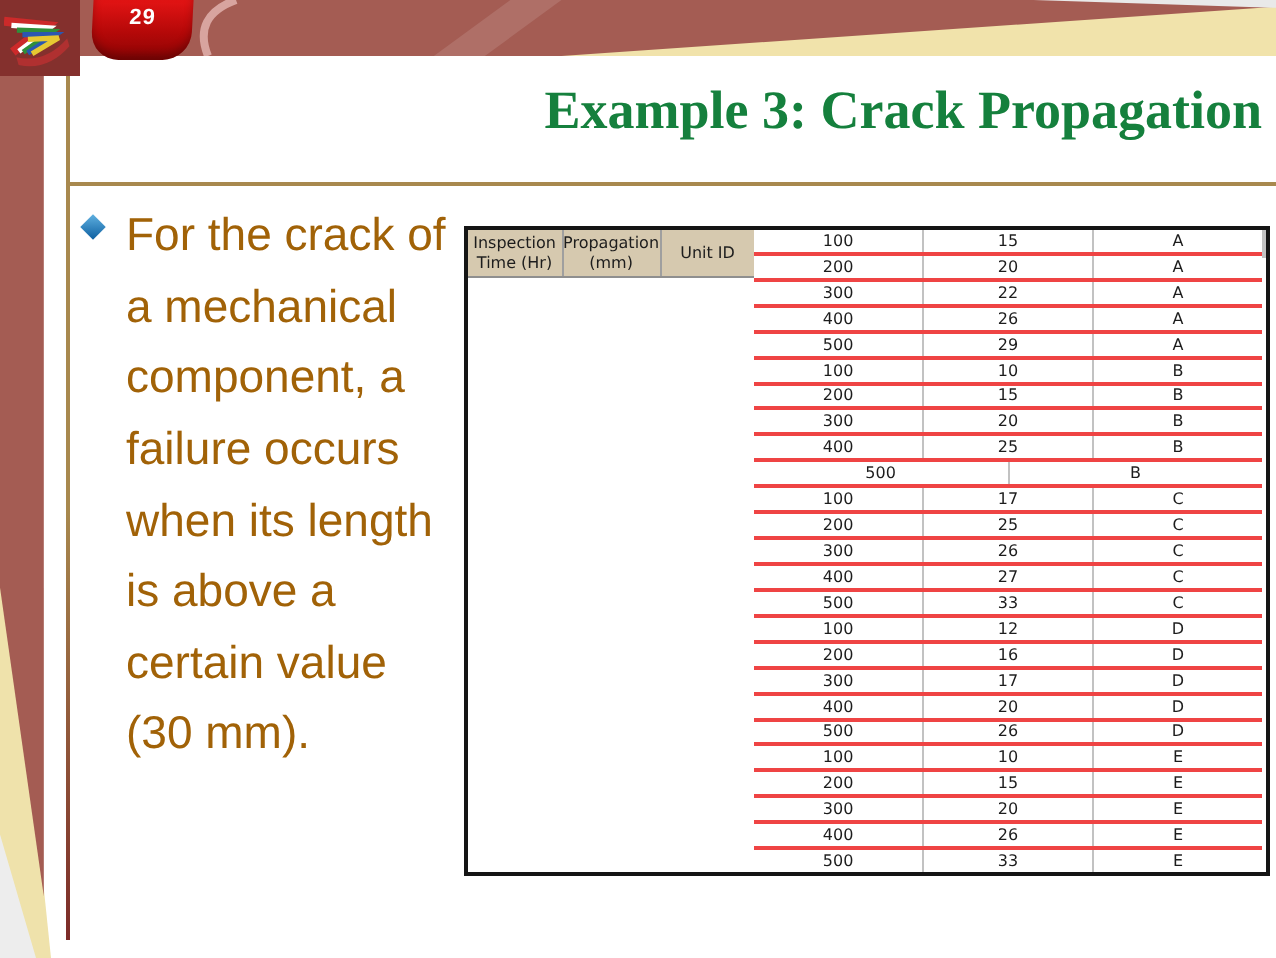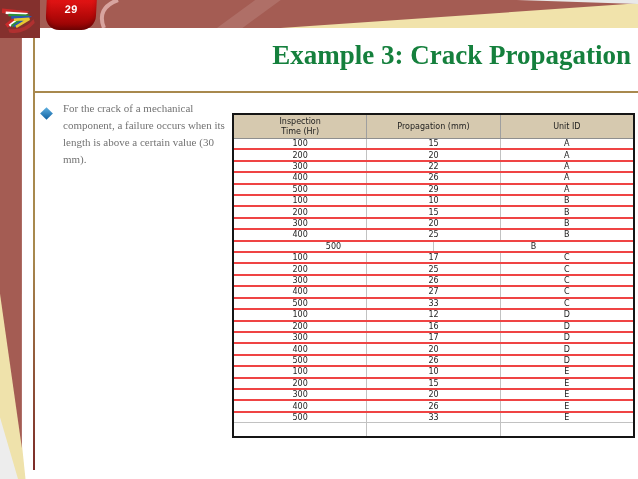--- a/index.html
+++ b/index.html
@@ -44,27 +44,27 @@
   .title{position:absolute;top:40px;right:7px;width:420px;text-align:right;
          font-family:"Liberation Serif",serif;font-weight:bold;font-size:27px;
          color:#15803d;}
 
   
   .bullets{position:absolute;left:42px;top:100px;width:190px;}
   .bullet{display:flex;margin-bottom:11px;}
   .diamond{flex:none;width:9px;height:9px;margin:9px 12px 0 0;
            background:linear-gradient(135deg,#5fb0e0 0%,#0d5fa0 100%);
            transform:rotate(45deg);}
-  .bullet-text{flex:1;font-family:Liberation Serif, serif;font-size:11px;
-           line-height:1.55;color:#737373;}
+  .bullet-text{flex:1;font-family:Liberation Sans, sans-serif;font-size:23px;
+           line-height:1.55;color:#a16207;}
 
   
   .data-table{position:absolute;left:232px;top:113px;width:403px;height:325px;
           box-sizing:border-box;border:2px solid #151515;background:#ffffff;
-          display:flex;flex-direction:column;font-family:"DejaVu Sans",sans-serif;
+          display:flex;flex-direction:row;font-family:"DejaVu Sans",sans-serif;
           font-size:8px;color:#1d1d1d;}
   .thead{flex:none;height:23px;display:flex;background:#d6c9af;
           border-bottom:1px solid #8f8f8f;}
   .th{flex:1;display:flex;align-items:center;justify-content:center;text-align:center;
           white-space:pre-line;line-height:1.2;}
   .th:not(:last-child){border-right:1px solid #9f9f9f;}
   .tbody{flex:1;display:flex;flex-direction:column;}
   .trow{flex:1;display:flex;}
   .trow + .trow{border-top:2px solid #ef4444;}
   .tcell{flex:1;display:flex;align-items:center;justify-content:center;}

